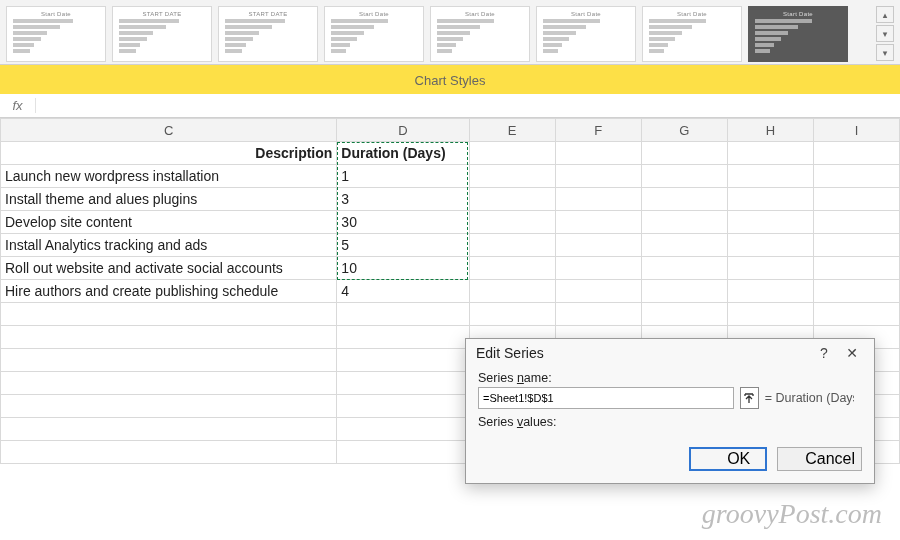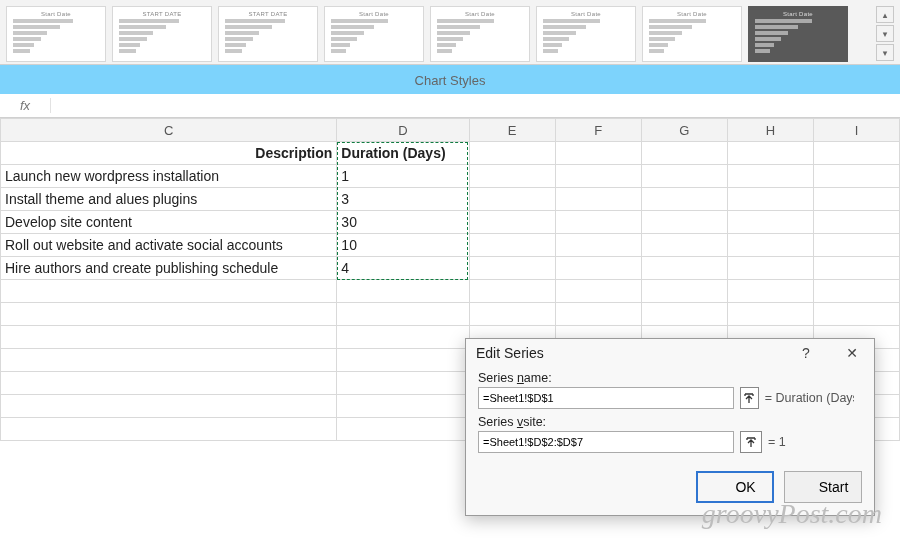--- a/index.html
+++ b/index.html
@@ -52,29 +52,29 @@
     display:flex; flex-direction:column; gap:2px;
     width:18px; margin-left:auto;
   }
   .scroll-btn {
     height:17px; background:#f3f3f3; border:1px solid #c8c8c8;
     display:flex; align-items:center; justify-content:center;
     font-size:9px; color:#666;
   }
   .ribbon-label {
     text-align:center; font-size:13px; color:#666;
-    padding:8px 0 6px 0; background:#7dd3fc;
+    padding:8px 0 6px 0; background:#fde047;
   }
   
   .formula-bar {
     display:flex; align-items:center; height:24px;
     border-bottom:1px solid #d0d0d0; background:#fff;
   }
   .fx {
-    width:51px; text-align:center; font-style:italic;
+    width:36px; text-align:center; font-style:italic;
     color:#777; font-size:13px; border-right:1px solid #e2e2e2;
   }
   .formula-input {
     flex:1; border:none; height:22px; padding:0 6px; font-size:13px;
   }
   
   .sheet { position:relative; }
   table.grid { border-collapse:collapse; width:100%; table-layout:fixed; }
   table.grid th, table.grid td {
     border:1px solid #d9d9d9; height:23px; padding:0 4px;
@@ -101,21 +101,20 @@
     left:465px; top:338px;
     width:410px;
     background:#f8f8f8;
     border:1px solid #9a9a9a;
     box-shadow:0 4px 16px rgba(0,0,0,0.25);
     font-size:12.5px;
   }
   .dlg-title {
     display:flex; align-items:center; padding:6px 8px 4px 10px;
     font-size:14px;
-    gap:18px;
   }
   .dlg-title .t { flex:1; }
   .dlg-title .hicon {
     width:28px; text-align:center; font-size:14px; color:#444;
   }
   .dlg-body { padding:6px 20px 4px 12px; }
   .field-row { margin-bottom:6px; }
   .field-lbl { margin-bottom:2px; }
   .field-lbl .ul { text-decoration:underline; }
   .input-line { display:flex; align-items:center; gap:6px; }
@@ -128,22 +127,22 @@
     width:22px; height:22px; border:1px solid #888; background:#fff;
     display:flex; align-items:center; justify-content:center;
   }
   .ref-btn svg { width:12px; height:12px; }
   .eq { color:#555; font-size:12.5px; white-space:nowrap; overflow:hidden; }
   .dlg-buttons {
     display:flex; justify-content:flex-end; gap:10px;
     padding:8px 12px 12px 0;
   }
   .btn {
-    min-width:78px; height:32px; border:1px solid #adadad;
-    background:#f0f0f0; font-size:14px;padding-left:27px;
+    min-width:78px; height:24px; border:1px solid #adadad;
+    background:#f0f0f0; font-size:16px;padding-left:27px;
   }
   .btn.primary { border:2px solid #2f75d1; background:#f6f6f6; }
   .watermark {
     position:absolute; bottom:10px; right:18px;
     font-family:Georgia, serif; font-style:italic;
     color:#bdbdbd; font-size:28px; pointer-events:none;
   }
 </style>
 </head>
 <body>
@@ -306,20 +305,29 @@
         <tr>
           <td>Develop site content</td>
           <td class="right">30</td>
           <td></td>
           <td></td>
           <td></td>
           <td></td>
           <td></td>
         </tr>
         <tr>
+          <td>Install Analytics tracking and ads</td>
+          <td class="right">5</td>
+          <td></td>
+          <td></td>
+          <td></td>
+          <td></td>
+          <td></td>
+        </tr>
+        <tr>
           <td>Roll out website and activate social accounts</td>
           <td class="right">10</td>
           <td></td>
           <td></td>
           <td></td>
           <td></td>
           <td></td>
         </tr>
         <tr>
           <td>Hire authors and create publishing schedule</td>
@@ -415,32 +423,23 @@
         <div class="ref-btn">
           <svg viewBox="0 0 12 12">
               <path d="M6 1 L6 8 M3 5 L6 8 L9 5 M2 10 H10 M2 10 V8 M10 10 V8" stroke="#333" stroke-width="1.3" fill="none" transform="rotate(180 6 6)"></path>
             </svg>
         </div>
         <span class="eq">= Duration (Days…</span>
       </div>
     </div>
     <div class="field-row">
       <div class="field-lbl">
-        <span>Series </span><span class="ul">v</span><span>site:</span>
-      </div>
-      <div class="input-line">
-        <input class="ref-input" value="=Sheet1!$D$2:$D$7" style="">
-        <div class="ref-btn">
-          <svg viewBox="0 0 12 12">
-              <path d="M6 1 L6 8 M3 5 L6 8 L9 5 M2 10 H10 M2 10 V8 M10 10 V8" stroke="#333" stroke-width="1.3" fill="none" transform="rotate(180 6 6)"></path>
-            </svg>
-        </div>
-        <span class="eq">= 1</span>
+        <span>Series </span><span class="ul">v</span><span>alues:</span>
       </div>
     </div>
   </div>
   <div class="dlg-buttons">
     <button class="btn primary">OK</button>
-    <button class="btn">Start</button>
+    <button class="btn">Cancel</button>
   </div>
 </div>
 
 <div class="watermark">groovyPost.com</div>
 
 </body></html>

